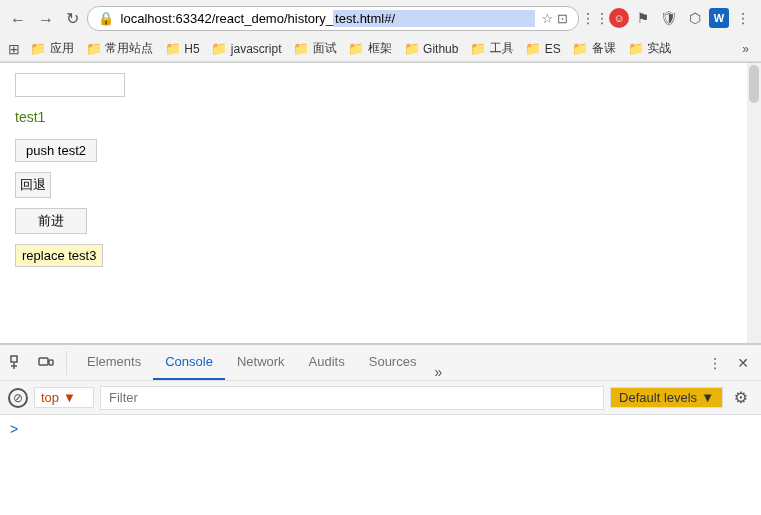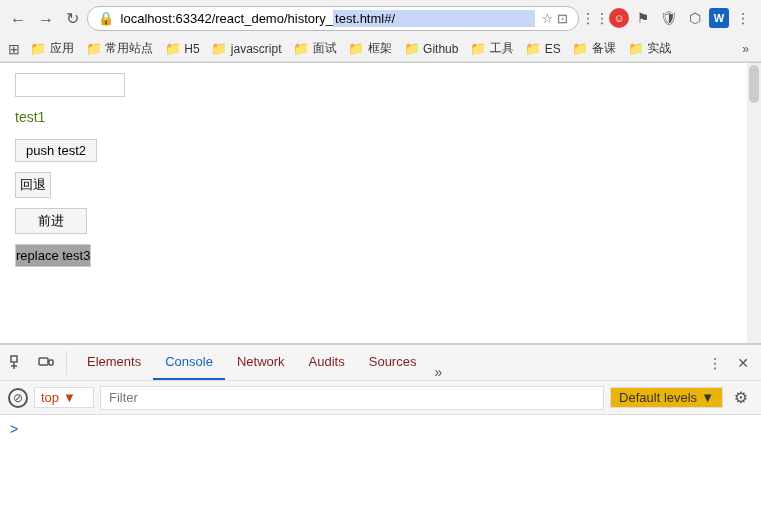--- a/index.html
+++ b/index.html
@@ -29,29 +29,29 @@
     .bm-more { margin-left: auto; color: #555; cursor: pointer; padding: 2px 4px; }
 
     
     .page-content { background: #fff; height: 280px; padding: 10px 15px; overflow-y: auto; position: relative; border-right: 14px solid #f0f0f0; }
 
     .search-box { border: 1px solid #ccc; width: 110px; height: 24px; padding: 2px 6px; font-size: 13px; margin-bottom: 12px; }
     .link-test1 { color: #4d7c0f; text-decoration: none; font-size: 14px; display: block; margin-bottom: 14px; }
     .btn-push { border: 1px solid #ccc; background: #f5f5f5; padding: 3px 10px; font-size: 13px; cursor: pointer; margin-bottom: 10px; display: block; }
     .btn-huittui { border: 1px solid #ccc; background: #f5f5f5; padding: 3px 4px; font-size: 13px; cursor: pointer; margin-bottom: 10px; display: block; }
     .btn-qianjin { border: 1px solid #ccc; background: #f5f5f5; padding: 3px 22px; font-size: 13px; cursor: pointer; margin-bottom: 10px; display: block; }
-    .btn-replace { border: 1px solid #ccc; background: #a3a3a3; padding: 3px 0; font-size: 13px; cursor: pointer; display: block; }
+    .btn-replace { border: 1px solid #ccc; background: #fef9c3; padding: 3px 6px; font-size: 13px; cursor: pointer; display: block; }
 
     
     .devtools { background: #f5f5f5; border-top: 2px solid #ccc; height: 165px; display: flex; flex-direction: column; }
     .devtools-header { display: flex; align-items: center; border-bottom: 1px solid #ddd; background: #f5f5f5; height: 36px; padding: 0 6px; }
     .dt-side-icons { display: flex; gap: 4px; align-items: center; margin-right: 8px; border-right: 1px solid #ddd; padding-right: 8px; }
     .dt-side-icon { width: 24px; height: 24px; display: flex; align-items: center; justify-content: center; cursor: pointer; color: #555; font-size: 14px; }
     .dt-tabs { display: flex; align-items: flex-end; height: 100%; }
-    .dt-tab { padding: 0 12px; height: 100%; display: flex; align-items: center; font-size: 13px; color: #7f1d1d; cursor: pointer; border-bottom: 2px solid transparent; }
+    .dt-tab { padding: 0 12px; height: 100%; display: flex; align-items: center; font-size: 13px; color: #737373; cursor: pointer; border-bottom: 2px solid transparent; }
     .dt-tab.active { color: #1565c0; border-bottom: 2px solid #1565c0; }
     .dt-tab-more { padding: 0 6px; color: #555; cursor: pointer; font-size: 14px; display: flex; align-items: center; }
     .dt-right-icons { margin-left: auto; display: flex; gap: 4px; align-items: center; }
     .dt-right-icon { width: 24px; height: 24px; display: flex; align-items: center; justify-content: center; cursor: pointer; color: #555; font-size: 14px; }
 
     .devtools-toolbar { display: flex; align-items: center; padding: 4px 8px; gap: 6px; border-bottom: 1px solid #ddd; background: #f5f5f5; height: 34px; }
     .dt-no-icon { width: 20px; height: 20px; border: 2px solid #555; border-radius: 50%; display: flex; align-items: center; justify-content: center; color: #555; font-size: 12px; cursor: pointer; }
     .dt-context-select { border: 1px solid #ddd; background: #fff; padding: 2px 6px; font-size: 13px; color: #c2410c; cursor: pointer; display: flex; align-items: center; gap: 4px; min-width: 60px; }
     .dt-filter { border: 1px solid #ddd; background: #fff; padding: 2px 8px; font-size: 13px; color: #aaa; flex: 1; height: 24px; min-width: 120px; }
     .dt-levels { border: 1px solid #ddd; background: #eab308; padding: 2px 8px; font-size: 13px; color: #333; cursor: pointer; display: flex; align-items: center; gap: 4px; }

